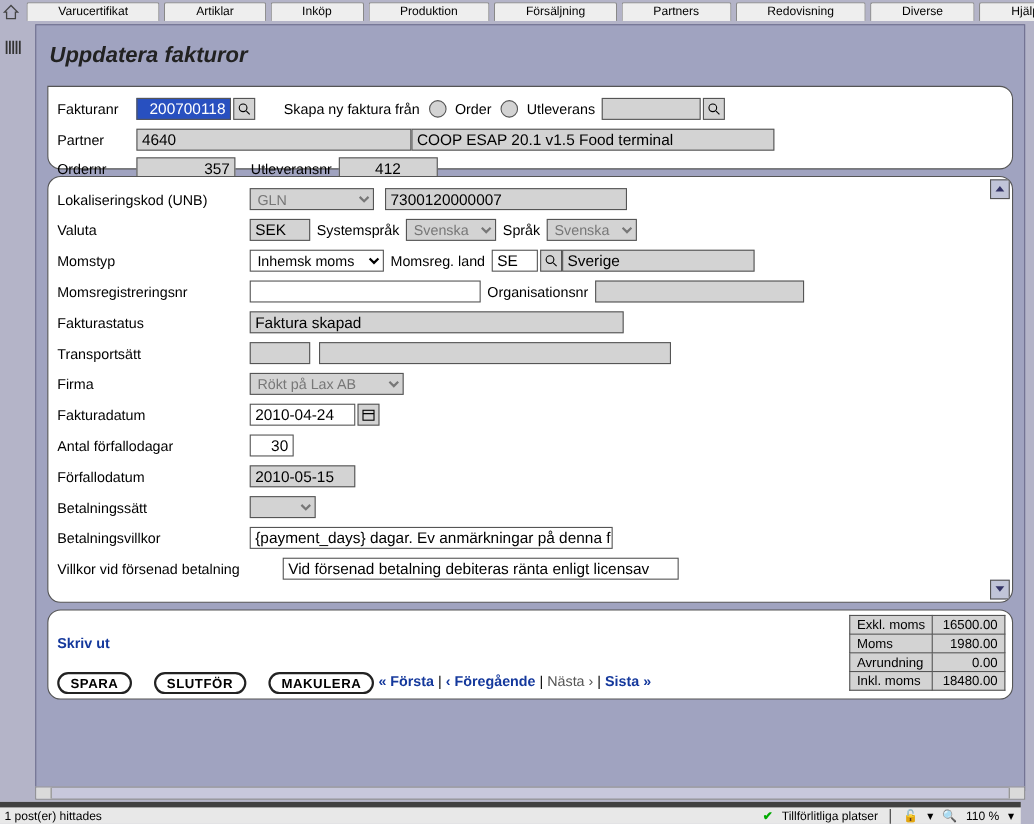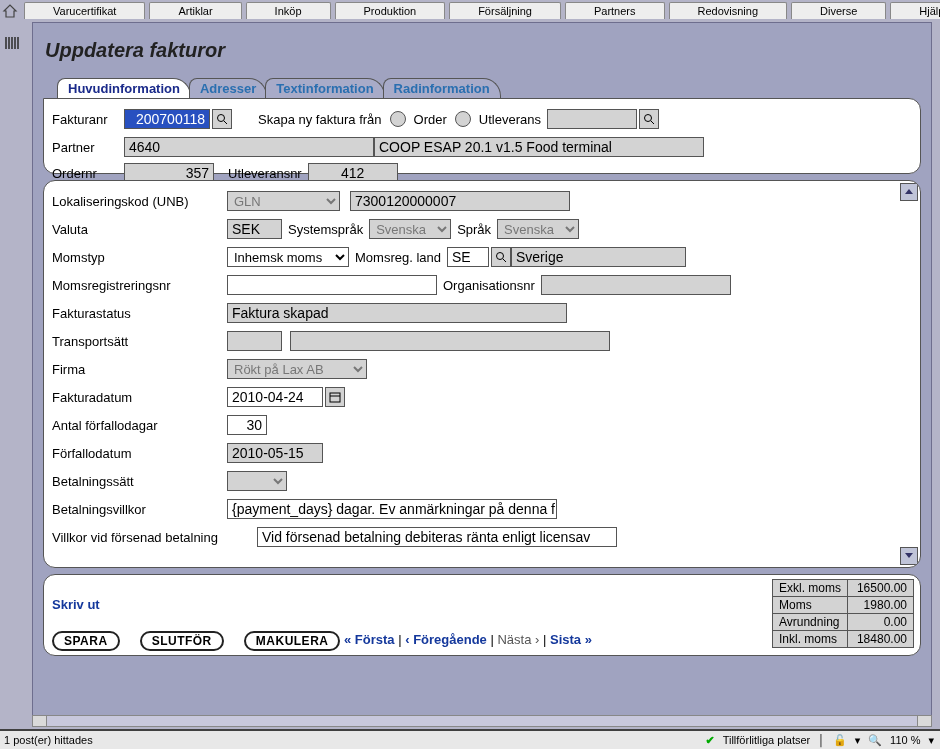--- a/index.html
+++ b/index.html
@@ -156,23 +156,23 @@
   .totals td { background:#d3d3d3; border:1px solid #555; padding:1px 6px; font-size:12px;}
   .totals td.num { text-align:right; width:66px;}
   .hscroll {
     position:absolute; left:32px; right:8px; bottom:22px; height:12px;
     background:#c8c8dc;
     border:1px solid #888;
   }
   .hscroll .thumb-l{position:absolute;left:0;top:0;width:14px;height:10px;background:#dadada;border-right:1px solid #888;}
   .hscroll .thumb-r{position:absolute;right:0;top:0;width:14px;height:10px;background:#dadada;border-left:1px solid #888;}
   .statusbar {
-    position:absolute; left:0; right:0; bottom:0; height:20px;
+    position:absolute; left:0; right:12px; bottom:0; height:20px;
     background:#e8e8e8;
-    border-top:2px solid #404040;
+    border-top:5px solid #404040;
     display:flex;align-items:center;
     font-size:11px;
     padding-left:4px;
     justify-content:space-between;
   }
   .status-right{display:flex;align-items:center;gap:8px;padding-right:6px;}
   .tick{color:#0a0;font-weight:bold;}
   svg { display:block; }
 </style>
 </head>
@@ -208,26 +208,20 @@
           <line x1="8" y1="1" x2="8" y2="13"></line>
           <line x1="11" y1="1" x2="11" y2="13"></line>
           <line x1="14" y1="1" x2="14" y2="13"></line>
         </g>
       </svg>
   </span>
 
   <div class="content-wrap">
     <h1 class="page-title">Uppdatera fakturor</h1>
 
-    <div class="tabrow">
-      <div class="tab active">Huvudinformation</div>
-      <div class="tab inactive">Adresser</div>
-      <div class="tab inactive">Textinformation</div>
-      <div class="tab inactive">Radinformation</div>
-    </div>
 
     <div class="panel panel-top">
       <div class="row">
         <span class="lbl" style="width:72px">Fakturanr</span>
         <span class="field sel" style="width:86px;text-align:right">200700118</span>
         <span class="iconbtn">
           <svg width="12" height="12">
               <circle cx="5" cy="5" r="3.5" fill="none" stroke="#000"></circle>
               <line x1="8" y1="8" x2="11" y2="11" stroke="#000"></line>
             </svg>

